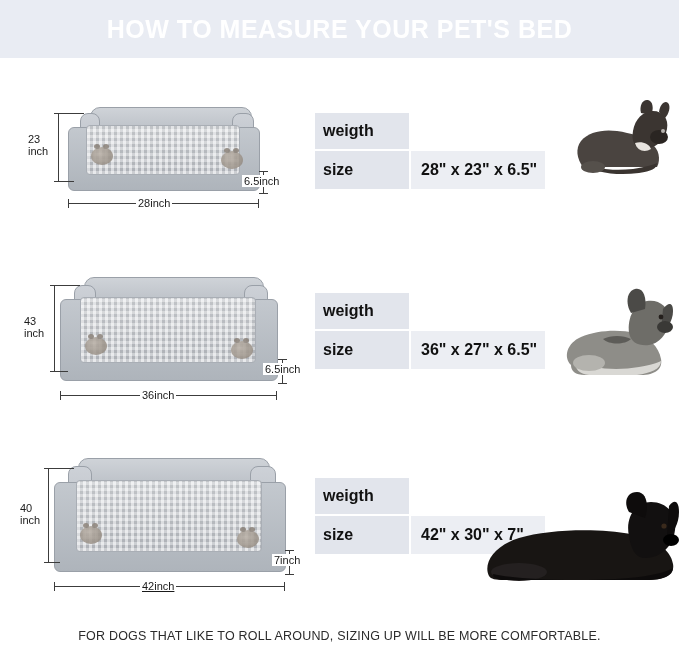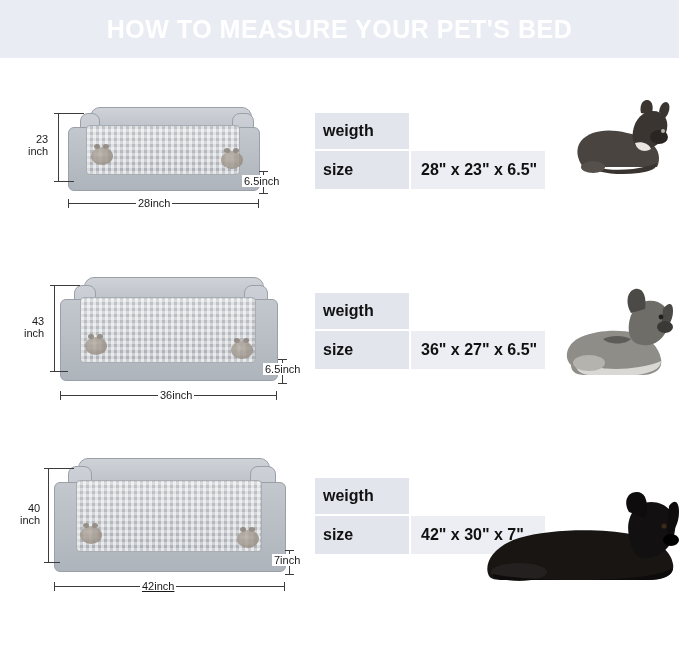--- a/index.html
+++ b/index.html
@@ -122,21 +122,21 @@
   .dimlabel {
     position: absolute;
     font-size: 11px;
     color: #1a1a1a;
     background: #ffffff;
     padding: 0 2px;
     white-space: nowrap;
     line-height: 12px;
   }
   .dimlabel.two {
-    text-align: right;
+    text-align: left;
   }
 
   
   .spec {
     position: absolute;
     left: 315px;
     top: 38px;
     width: 230px;
   }
   .spec-row {
@@ -275,21 +275,21 @@
       <div class="dimline" style="left:34px; top:30px; width:26px; height:1px;"></div>
       <div class="dimline" style="left:34px; top:116px; width:14px; height:1px;"></div>
       <div class="dimlabel two" style="left:2px; top:60px;">
         <span>43</span><br>
         <span>inch</span>
       </div>
 
       <div class="dimline h" style="left:40px; top:140px; width:216px;"></div>
       <div class="tick v" style="left:40px; top:136px;"></div>
       <div class="tick v" style="left:256px; top:136px;"></div>
-      <div class="dimlabel" style="left:138px; top:134px;">36inch</div>
+      <div class="dimlabel" style="left:120px; top:134px;">36inch</div>
 
       <div class="dimline v" style="left:262px; top:104px; height:24px;"></div>
       <div class="tick h" style="left:258px; top:104px;"></div>
       <div class="tick h" style="left:258px; top:128px;"></div>
       <div class="dimlabel" style="left:243px; top:108px;">6.5inch</div>
     </div>
 
     <div class="spec">
       <div class="spec-row">
         <div class="spec-key">weigth</div>
@@ -368,14 +368,15 @@
           <path d="M190 26 C196 18 200 22 200 32 C200 44 194 54 188 56 Z" fill="#0e0c0c"></path>
           <ellipse cx="192" cy="60" rx="8" ry="6" fill="#000000"></ellipse>
           <circle cx="185" cy="46" r="2.6" fill="#3a2a1c"></circle>
           <ellipse cx="40" cy="92" rx="28" ry="9" fill="#242020"></ellipse>
           <path d="M14 94 C40 100 100 102 150 98 C172 96 188 92 194 88 C194 96 184 100 168 100 L28 100 C18 100 14 98 14 94 Z" fill="#0d0b0b"></path>
         </g>
       </svg>
     </div>
   </div>
 
+  <div class="footer">FOR DOGS THAT LIKE TO ROLL AROUND, SIZING UP WILL BE MORE COMFORTABLE.</div>
 
 </div>
 
 </body></html>

